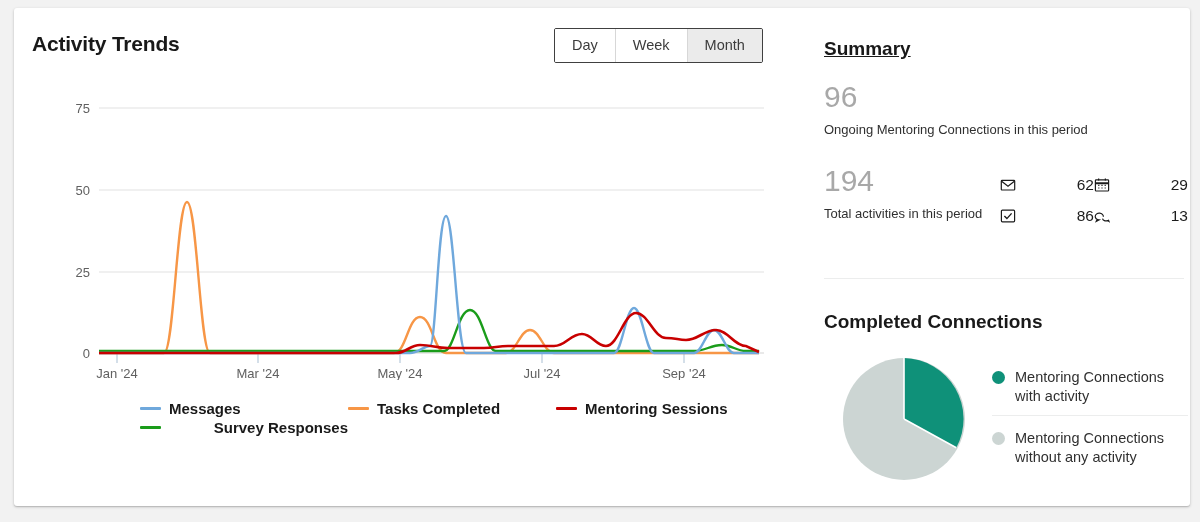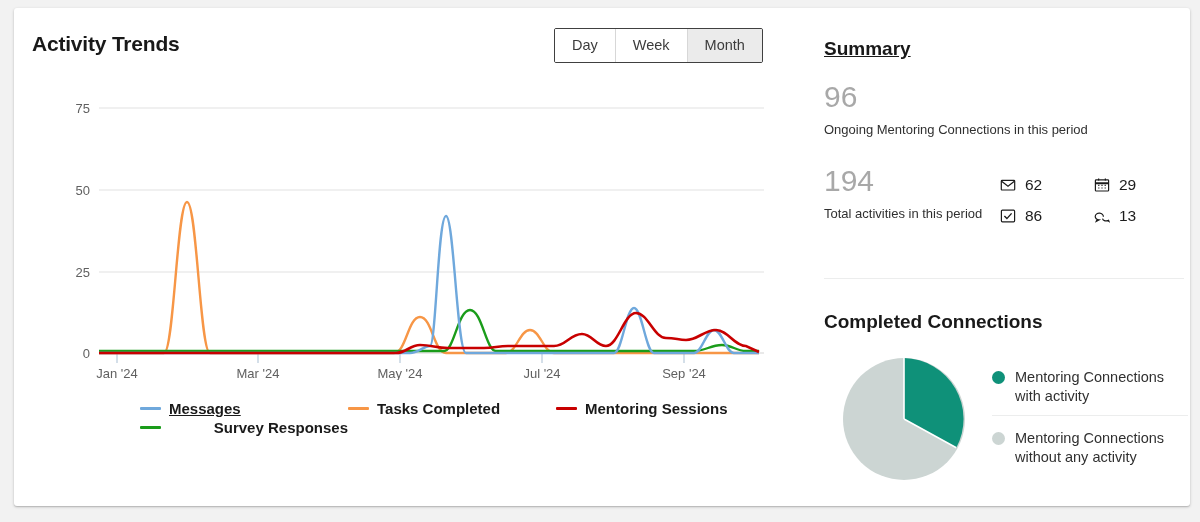--- a/index.html
+++ b/index.html
@@ -46,21 +46,21 @@
   .legend {
     position: absolute; left: 126px; top: 391px;
     width: 600px;
     display: flex; flex-wrap: wrap;
   }
   .legend-item {
     display: flex; align-items: center;
     font-size: 15px; font-weight: bold; color: #1a1a1a;
     height: 18px; margin-bottom: 1px;
   }
-  .legend-item:nth-child(1) { width: 208px; text-decoration: underline; }
+  .legend-item:nth-child(1) { width: 208px; }
   .legend-item:nth-child(2) { width: 208px; }
   .legend-item:nth-child(3) { width: 184px; }
   .legend-item:nth-child(4) { width: 208px; justify-content: space-between; }
   .legend-swatch {
     width: 21px; height: 3px; border-radius: 1px; margin-right: 8px; flex: none;
   }
 
   
   .right-panel { position: absolute; left: 800px; top: 0; width: 376px; height: 498px; }
   .summary-title {
@@ -73,21 +73,21 @@
   .stat-label { font-size: 13px; color: #303030; line-height: 19px; }
 
   .stat-block-1 { position: absolute; left: 10px; top: 73px; width: 356px; }
   .stat-block-2 { position: absolute; left: 10px; top: 157px; width: 190px; }
 
   .metrics {
     position: absolute; left: 186px; top: 166px;
     width: 190px;
     display: grid; grid-template-columns: 94px 94px; grid-row-gap: 9px;
   }
-  .metric { display: flex; align-items: center; height: 22px; }
+  .metric { display: flex; align-items: center; height: 22px; justify-content: space-between; }
   .metric svg { width: 16px; height: 16px; flex: none; }
   .metric .mval { font-size: 15.5px; color: #1c1c1c; margin-left: 9px; }
 
   .divider {
     position: absolute; left: 10px; top: 270px; width: 360px; height: 1px;
     background: #eceded;
   }
   .mc-title {
     position: absolute; left: 10px; top: 303px;
     font-size: 19px; font-weight: bold; color: #191919;

